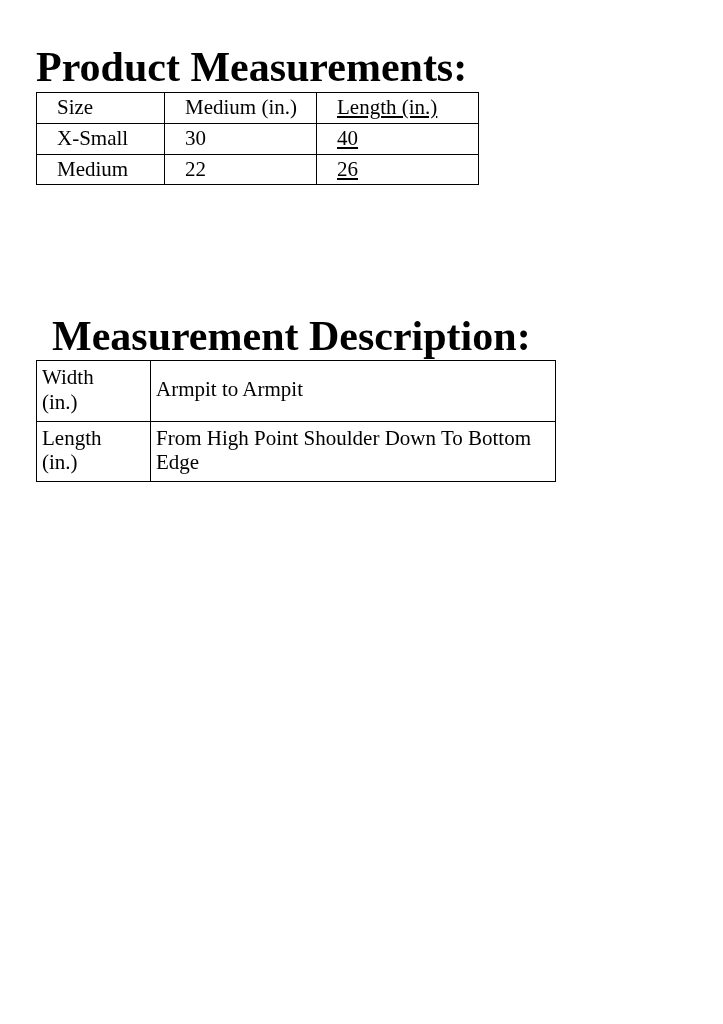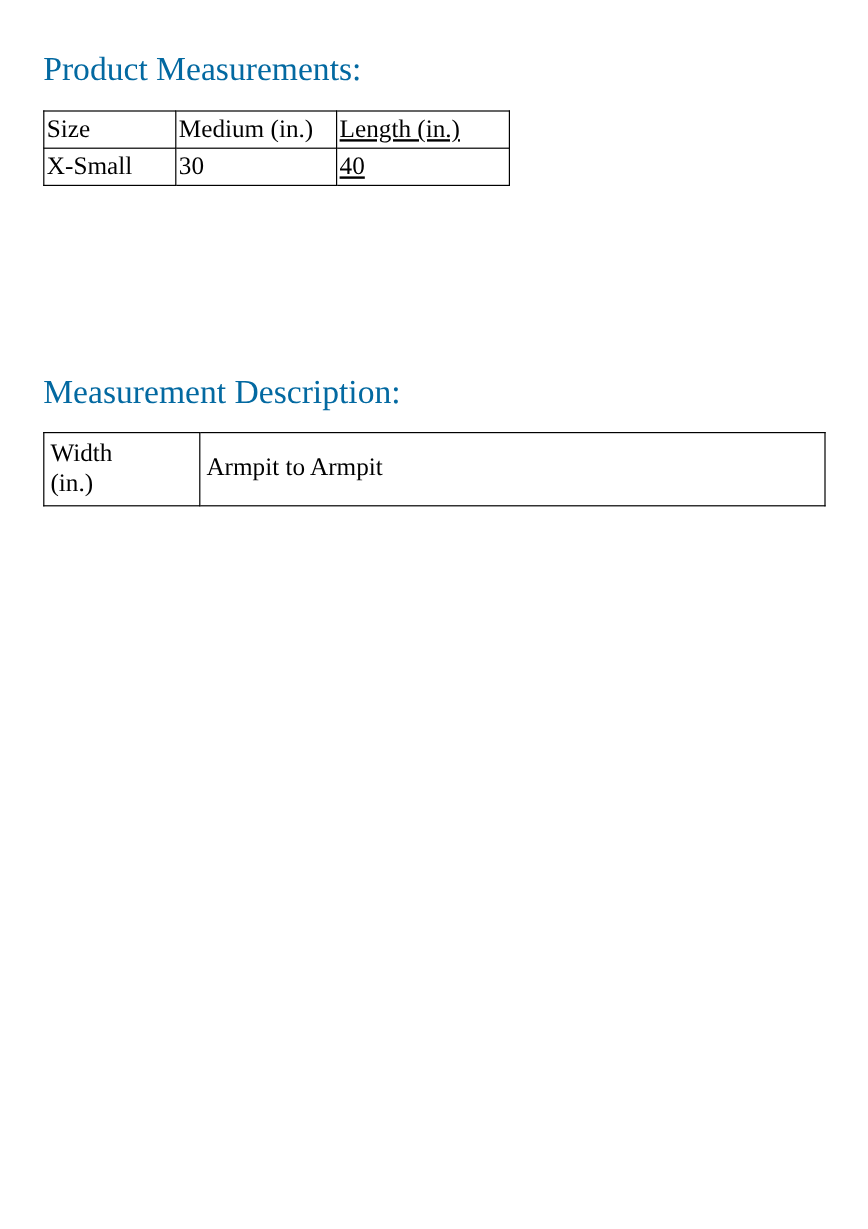--- a/index.html
+++ b/index.html
@@ -18,45 +18,45 @@
   .page {
     position: absolute;
     left: 0;
     top: 0;
     width: 723px;
     height: 1024px;
   }
   .section-title {
     position: absolute;
     font-family: "Liberation Serif", "DejaVu Serif", serif;
-    font-size: 28px;
-    font-weight: normal;
+    font-size: 42px;
+    font-weight: bold;
     line-height: 1.1;
     white-space: nowrap;
-    color: #0369a1;
+    color: #000000;
   }
   #title-measurements {
     left: 36px;
     top: 44px;
   }
   #title-description {
-    left: 36px;
+    left: 52px;
     top: 313px;
   }
   table {
     position: absolute;
     border-collapse: collapse;
     font-family: "Liberation Serif", "DejaVu Serif", serif;
     font-size: 21px;
     color: #000000;
     background: #ffffff;
   }
   table td, table th {
     border: 1px solid #000000;
-    padding: 2px 3px 3px 2px;
+    padding: 2px 3px 3px 20px;
     vertical-align: top;
     text-align: left;
     font-weight: normal;
     line-height: 1.18;
   }
   
   #product-measurements-table {
     left: 36px;
     top: 92px;
   }
@@ -67,21 +67,21 @@
     width: 128px;
   }
   #product-measurements-table .col-length {
     width: 138px;
     text-decoration: underline;
   }
   
   #measurement-description-table {
     left: 36px;
     top: 360px;
-    width: 652px;
+    width: 520px;
   }
   #measurement-description-table .col-label {
     width: 122px;
   }
   #measurement-description-table .col-desc {
     width: 524px;
     vertical-align: middle;
     margin-left: 36px;
   }
   #measurement-description-table td {
@@ -102,30 +102,42 @@
         <th class="col-width">Medium (in.)</th>
         <th class="col-length">Length (in.)</th>
       </tr>
     </thead>
     <tbody>
       <tr>
         <td class="col-size">X-Small</td>
         <td class="col-width">30</td>
         <td class="col-length">40</td>
       </tr>
+      <tr>
+        <td class="col-size">Medium</td>
+        <td class="col-width">22</td>
+        <td class="col-length">26</td>
+      </tr>
     </tbody>
   </table>
 
   <div class="section-title" id="title-description">Measurement Description:</div>
 
   <table id="measurement-description-table">
     <tbody>
       <tr>
         <td class="col-label">
           <span>Width</span><br>
           <span>(in.)</span>
         </td>
         <td class="col-desc">Armpit to Armpit</td>
       </tr>
+      <tr>
+        <td class="col-label">
+          <span>Length</span><br>
+          <span>(in.)</span>
+        </td>
+        <td class="col-desc">From High Point Shoulder Down To Bottom Edge</td>
+      </tr>
     </tbody>
   </table>
 
 </div>
 
 </body></html>

